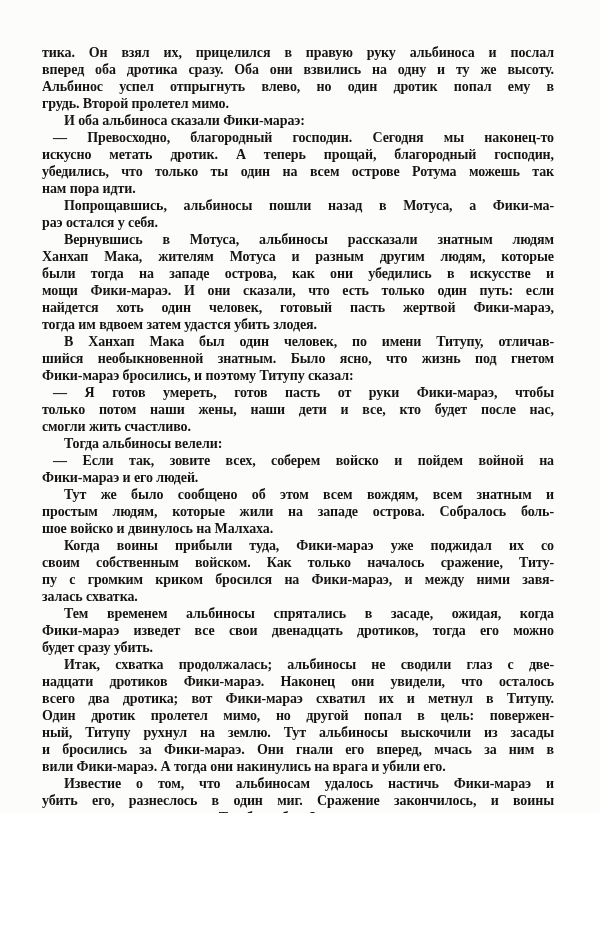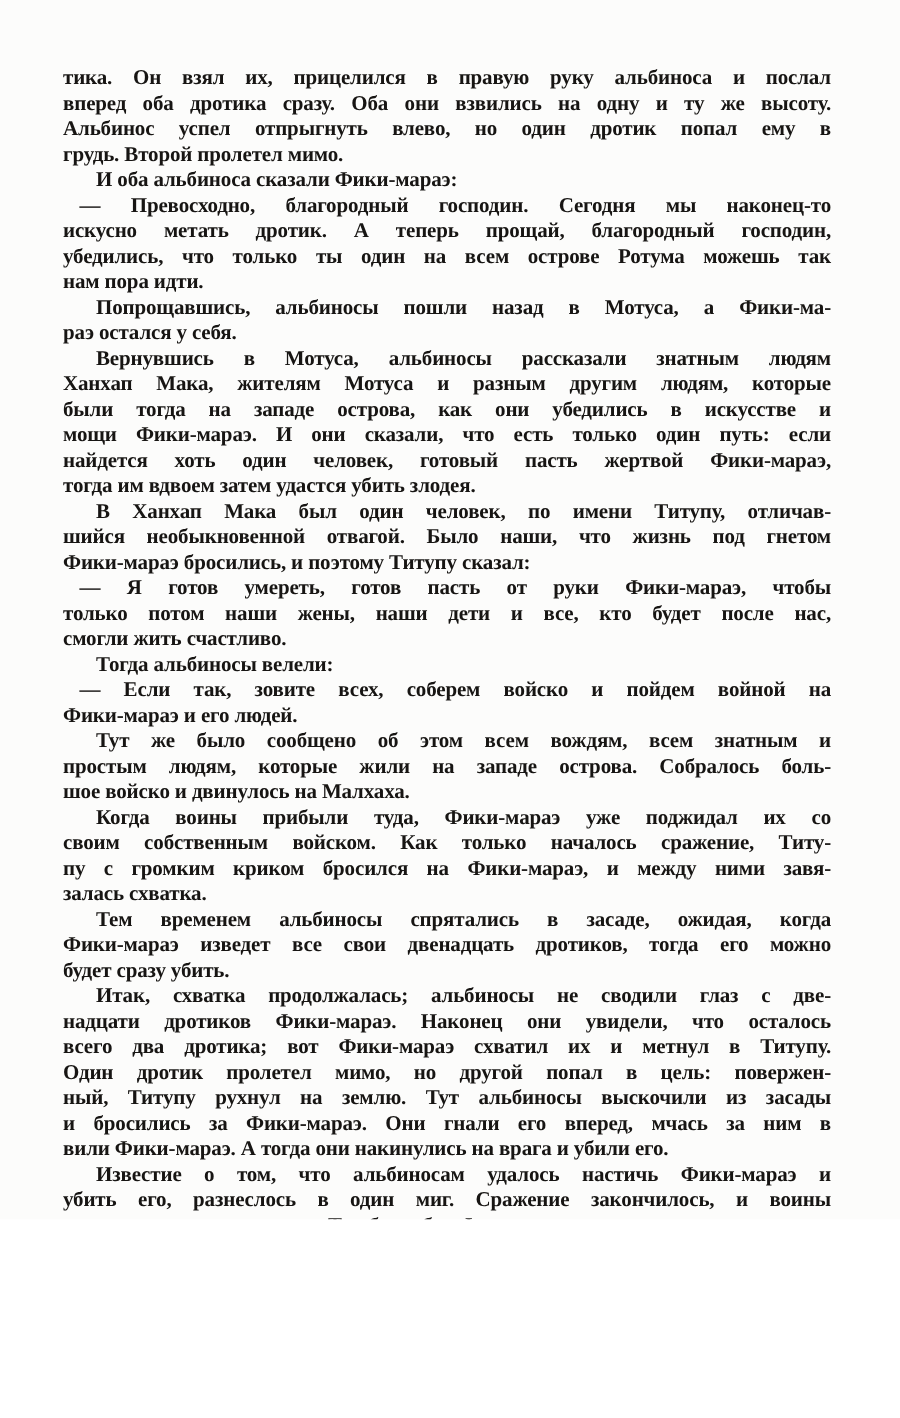--- a/index.html
+++ b/index.html
@@ -67,21 +67,21 @@
       <div class="line last">нам пора идти.</div>
       <div class="line indent">Попрощавшись, альбиносы пошли назад в Мотуса, а Фики-ма-</div>
       <div class="line last">раэ остался у себя.</div>
       <div class="line indent">Вернувшись в Мотуса, альбиносы рассказали знатным людям</div>
       <div class="line">Ханхап Мака, жителям Мотуса и разным другим людям, которые</div>
       <div class="line">были тогда на западе острова, как они убедились в искусстве и</div>
       <div class="line">мощи Фики-мараэ. И они сказали, что есть только один путь: если</div>
       <div class="line">найдется хоть один человек, готовый пасть жертвой Фики-мараэ,</div>
       <div class="line last">тогда им вдвоем затем удастся убить злодея.</div>
       <div class="line indent">В Ханхап Мака был один человек, по имени Титупу, отличав-</div>
-      <div class="line">шийся необыкновенной отвагой. Было наши, что жизнь под гнетом</div>
+      <div class="line">шийся необыкновенной знатным. Было ясно, что жизнь под гнетом</div>
       <div class="line last">Фики-мараэ бросились, и поэтому Титупу сказал:</div>
       <div class="line indent-dash">— Я готов умереть, готов пасть от руки Фики-мараэ, чтобы</div>
       <div class="line">только потом наши жены, наши дети и все, кто будет после нас,</div>
       <div class="line last">смогли жить счастливо.</div>
       <div class="line indent last">Тогда альбиносы велели:</div>
       <div class="line indent-dash">— Если так, зовите всех, соберем войско и пойдем войной на</div>
       <div class="line last">Фики-мараэ и его людей.</div>
       <div class="line indent">Тут же было сообщено об этом всем вождям, всем знатным и</div>
       <div class="line">простым людям, которые жили на западе острова. Собралось боль-</div>
       <div class="line last">шое войско и двинулось на Малхаха.</div>

